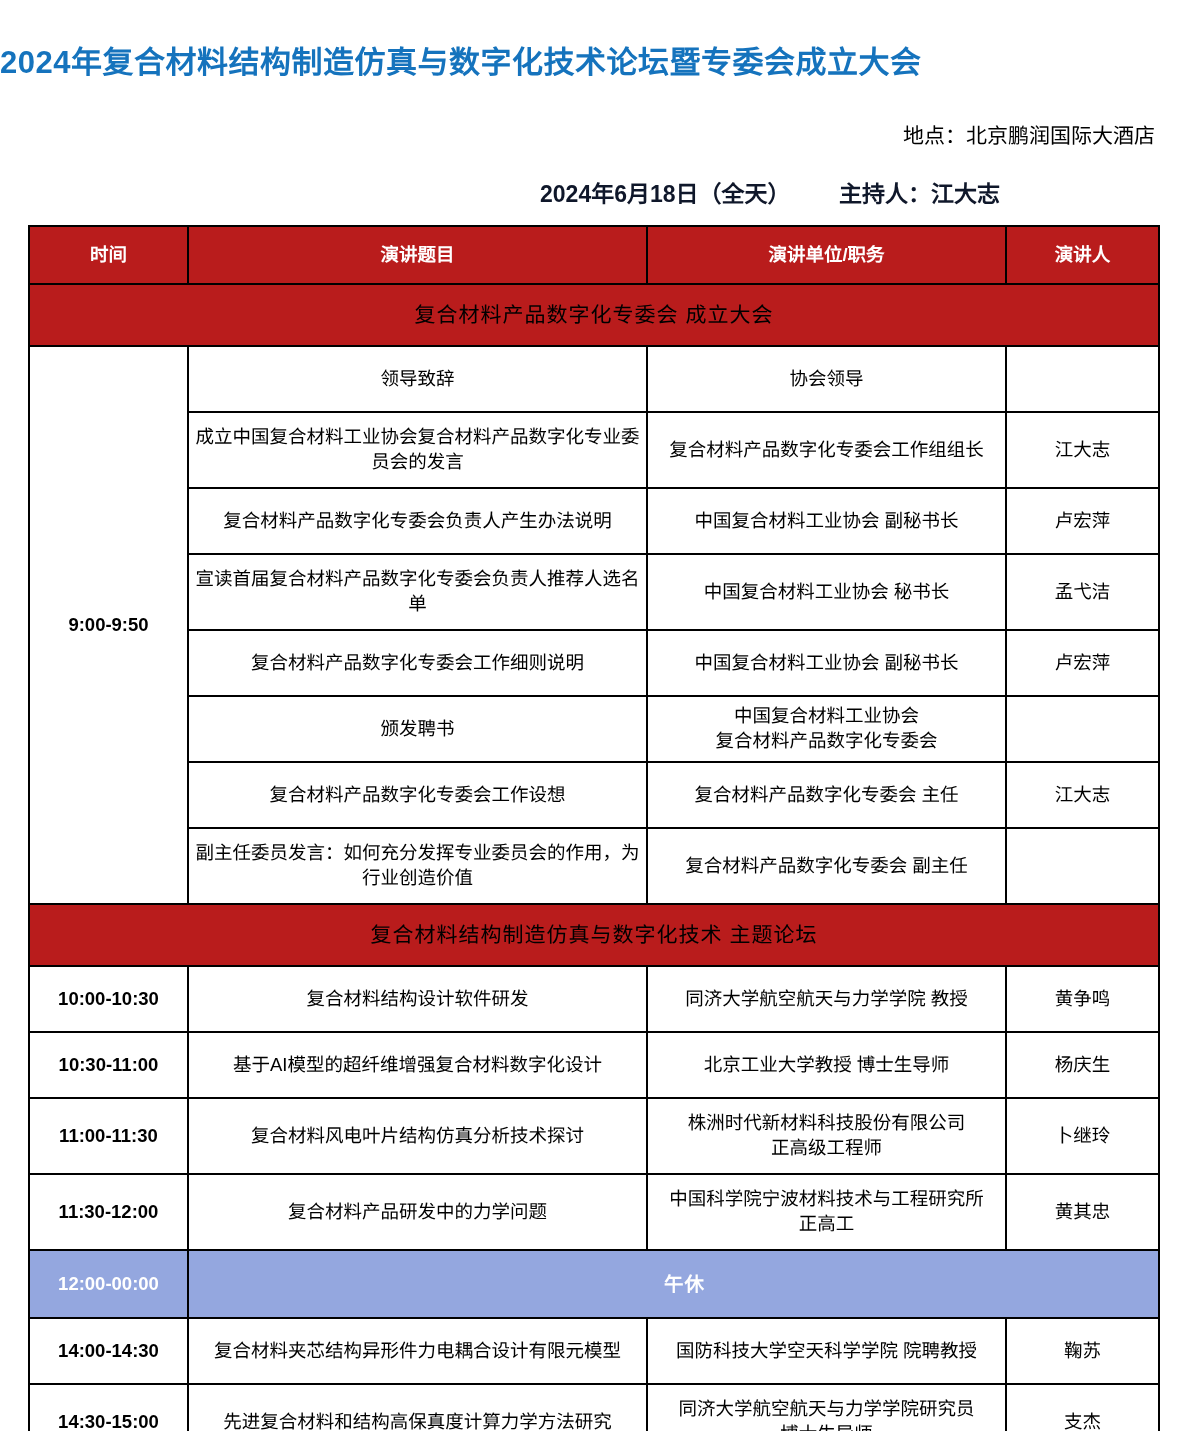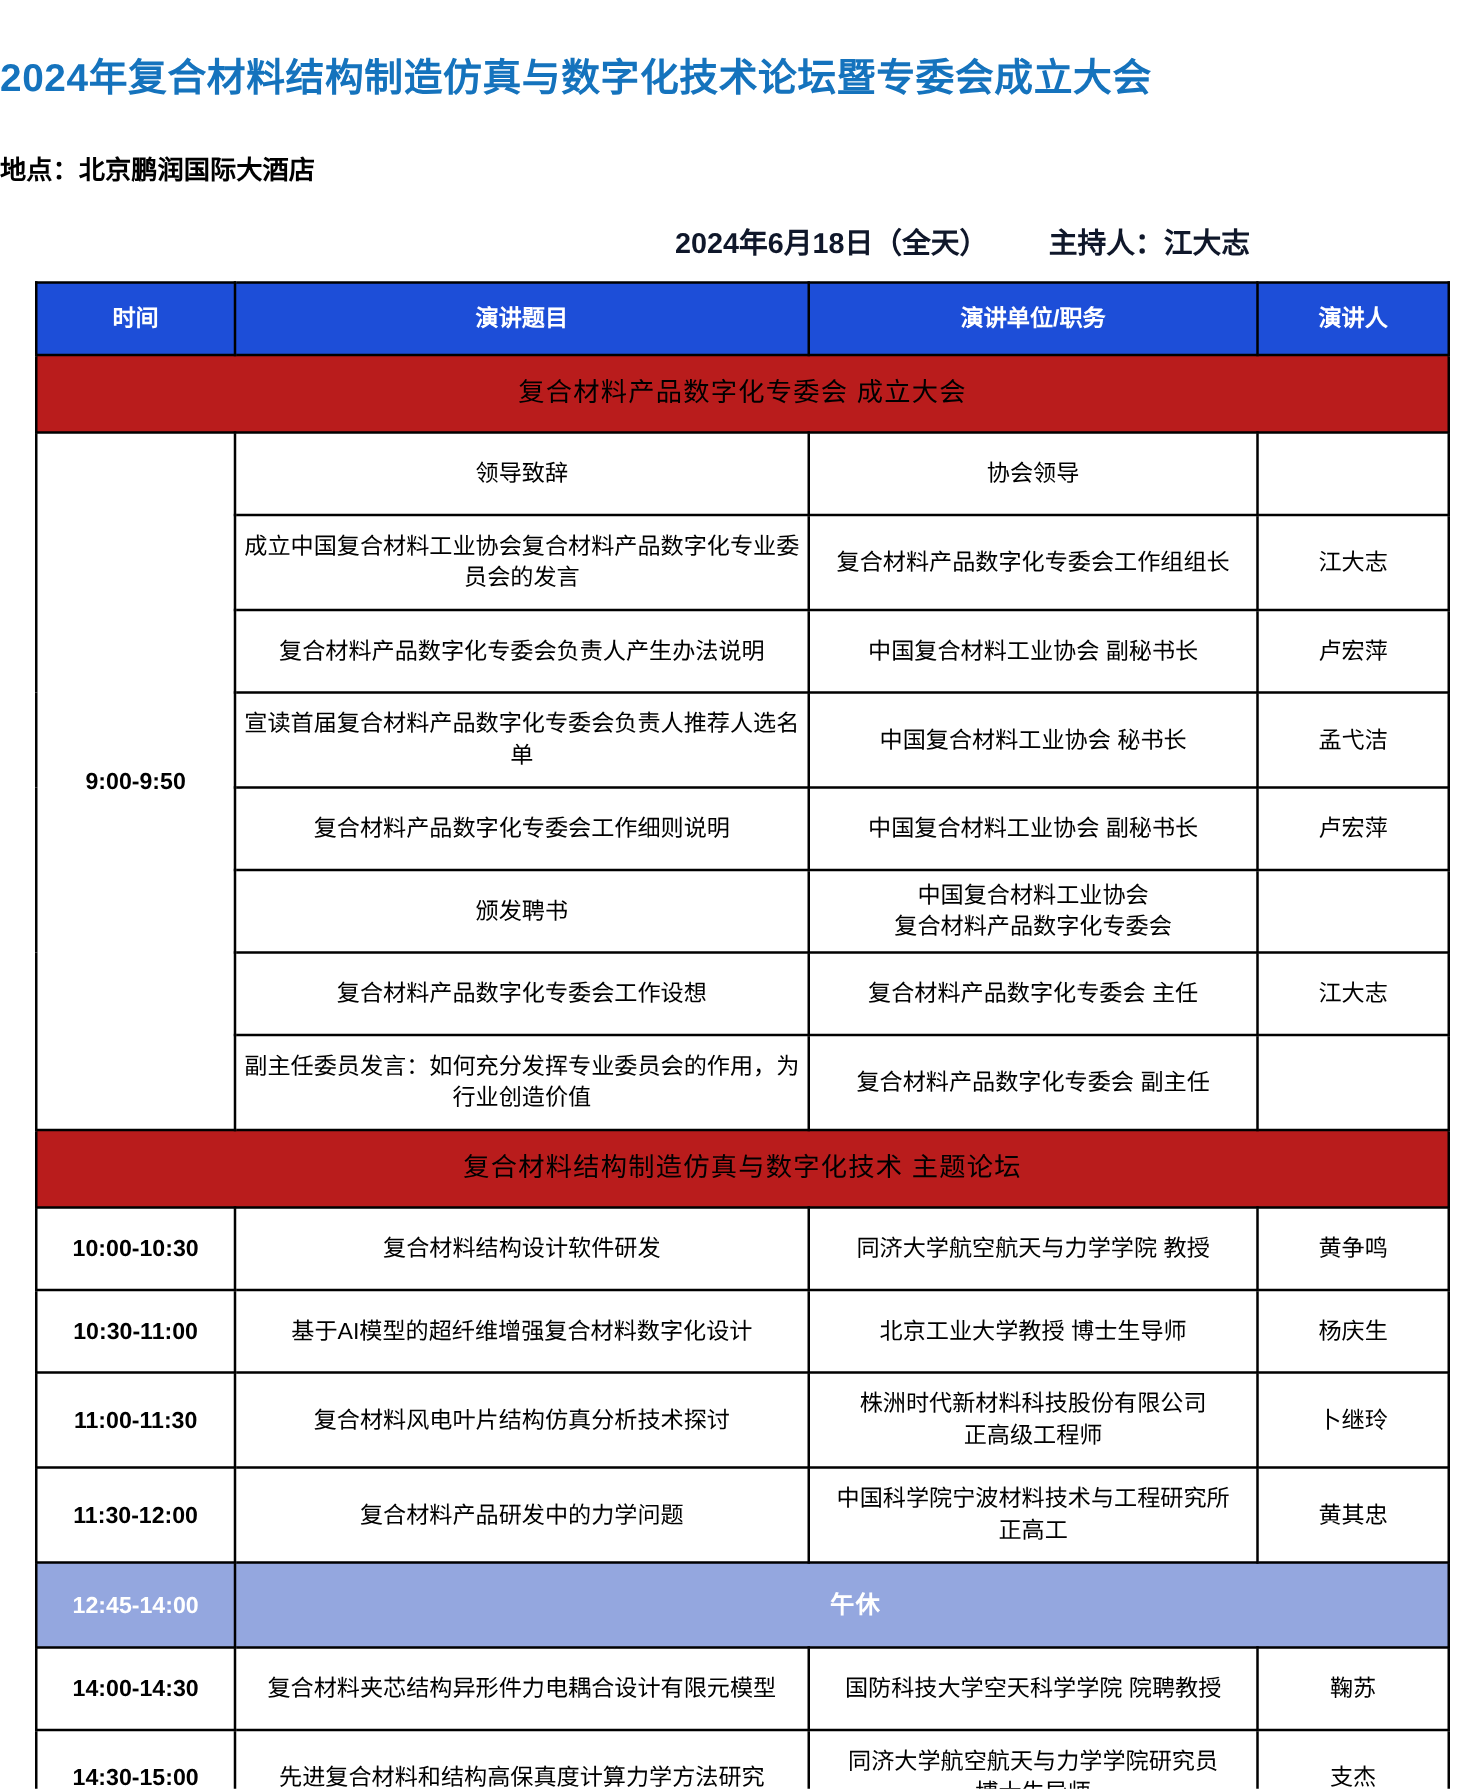--- a/index.html
+++ b/index.html
@@ -27,25 +27,26 @@
     text-align: left;
     color: #1573bd;
     font-weight: bold;
     font-size: 31px;
     letter-spacing: 0.5px;
     padding-top: 44px;
     line-height: 1.2;
     white-space: nowrap;
   }
   .venue-line {
+    text-align: right;
     padding-right: 30px;
     padding-top: 38px;
     font-size: 21px;
     color: #000000;
-    font-weight: 700;
+    font-weight: 400;
   }
   .session-line {
     padding-top: 26px;
     padding-left: 355px;
     font-size: 23px;
     color: #0f172a;
     font-weight: bold;
     letter-spacing: 0px;
     text-align: center;
   }
@@ -71,21 +72,21 @@
   table.agenda td {
     border: 2px solid #000000;
     padding: 6px 6px;
     font-size: 18.5px;
     line-height: 1.35;
     text-align: center;
     vertical-align: middle;
     word-break: break-all;
   }
   thead th {
-    background: #1d4ed8;
+    background: #b91c1c;
     color: #ffffff;
     font-weight: bold;
     font-size: 21px;
     height: 44px;
     margin-top: 34px;
   }
   tr.section-bar td {
     background: #b91c1c;
     color: #000000;
     font-weight: normal;
@@ -221,21 +222,21 @@
             <td class="org-cell">株洲时代新材料科技股份有限公司<br>正高级工程师</td>
             <td class="speaker-cell">卜继玲</td>
           </tr>
           <tr class="body-row tall">
             <td class="time-cell">11:30-12:00</td>
             <td class="topic-cell">复合材料产品研发中的力学问题</td>
             <td class="org-cell">中国科学院宁波材料技术与工程研究所<br>正高工</td>
             <td class="speaker-cell">黄其忠</td>
           </tr>
           <tr class="break-bar">
-            <td class="time-cell">12:45-14:00</td>
+            <td class="time-cell">12:00-00:00</td>
             <td class="break-label" colspan="3">午休</td>
           </tr>
           <tr class="body-row">
             <td class="time-cell">14:00-14:30</td>
             <td class="topic-cell">复合材料夹芯结构异形件力电耦合设计有限元模型</td>
             <td class="org-cell">国防科技大学空天科学学院 院聘教授</td>
             <td class="speaker-cell">鞠苏</td>
           </tr>
           <tr class="body-row tall">
             <td class="time-cell">14:30-15:00</td>

